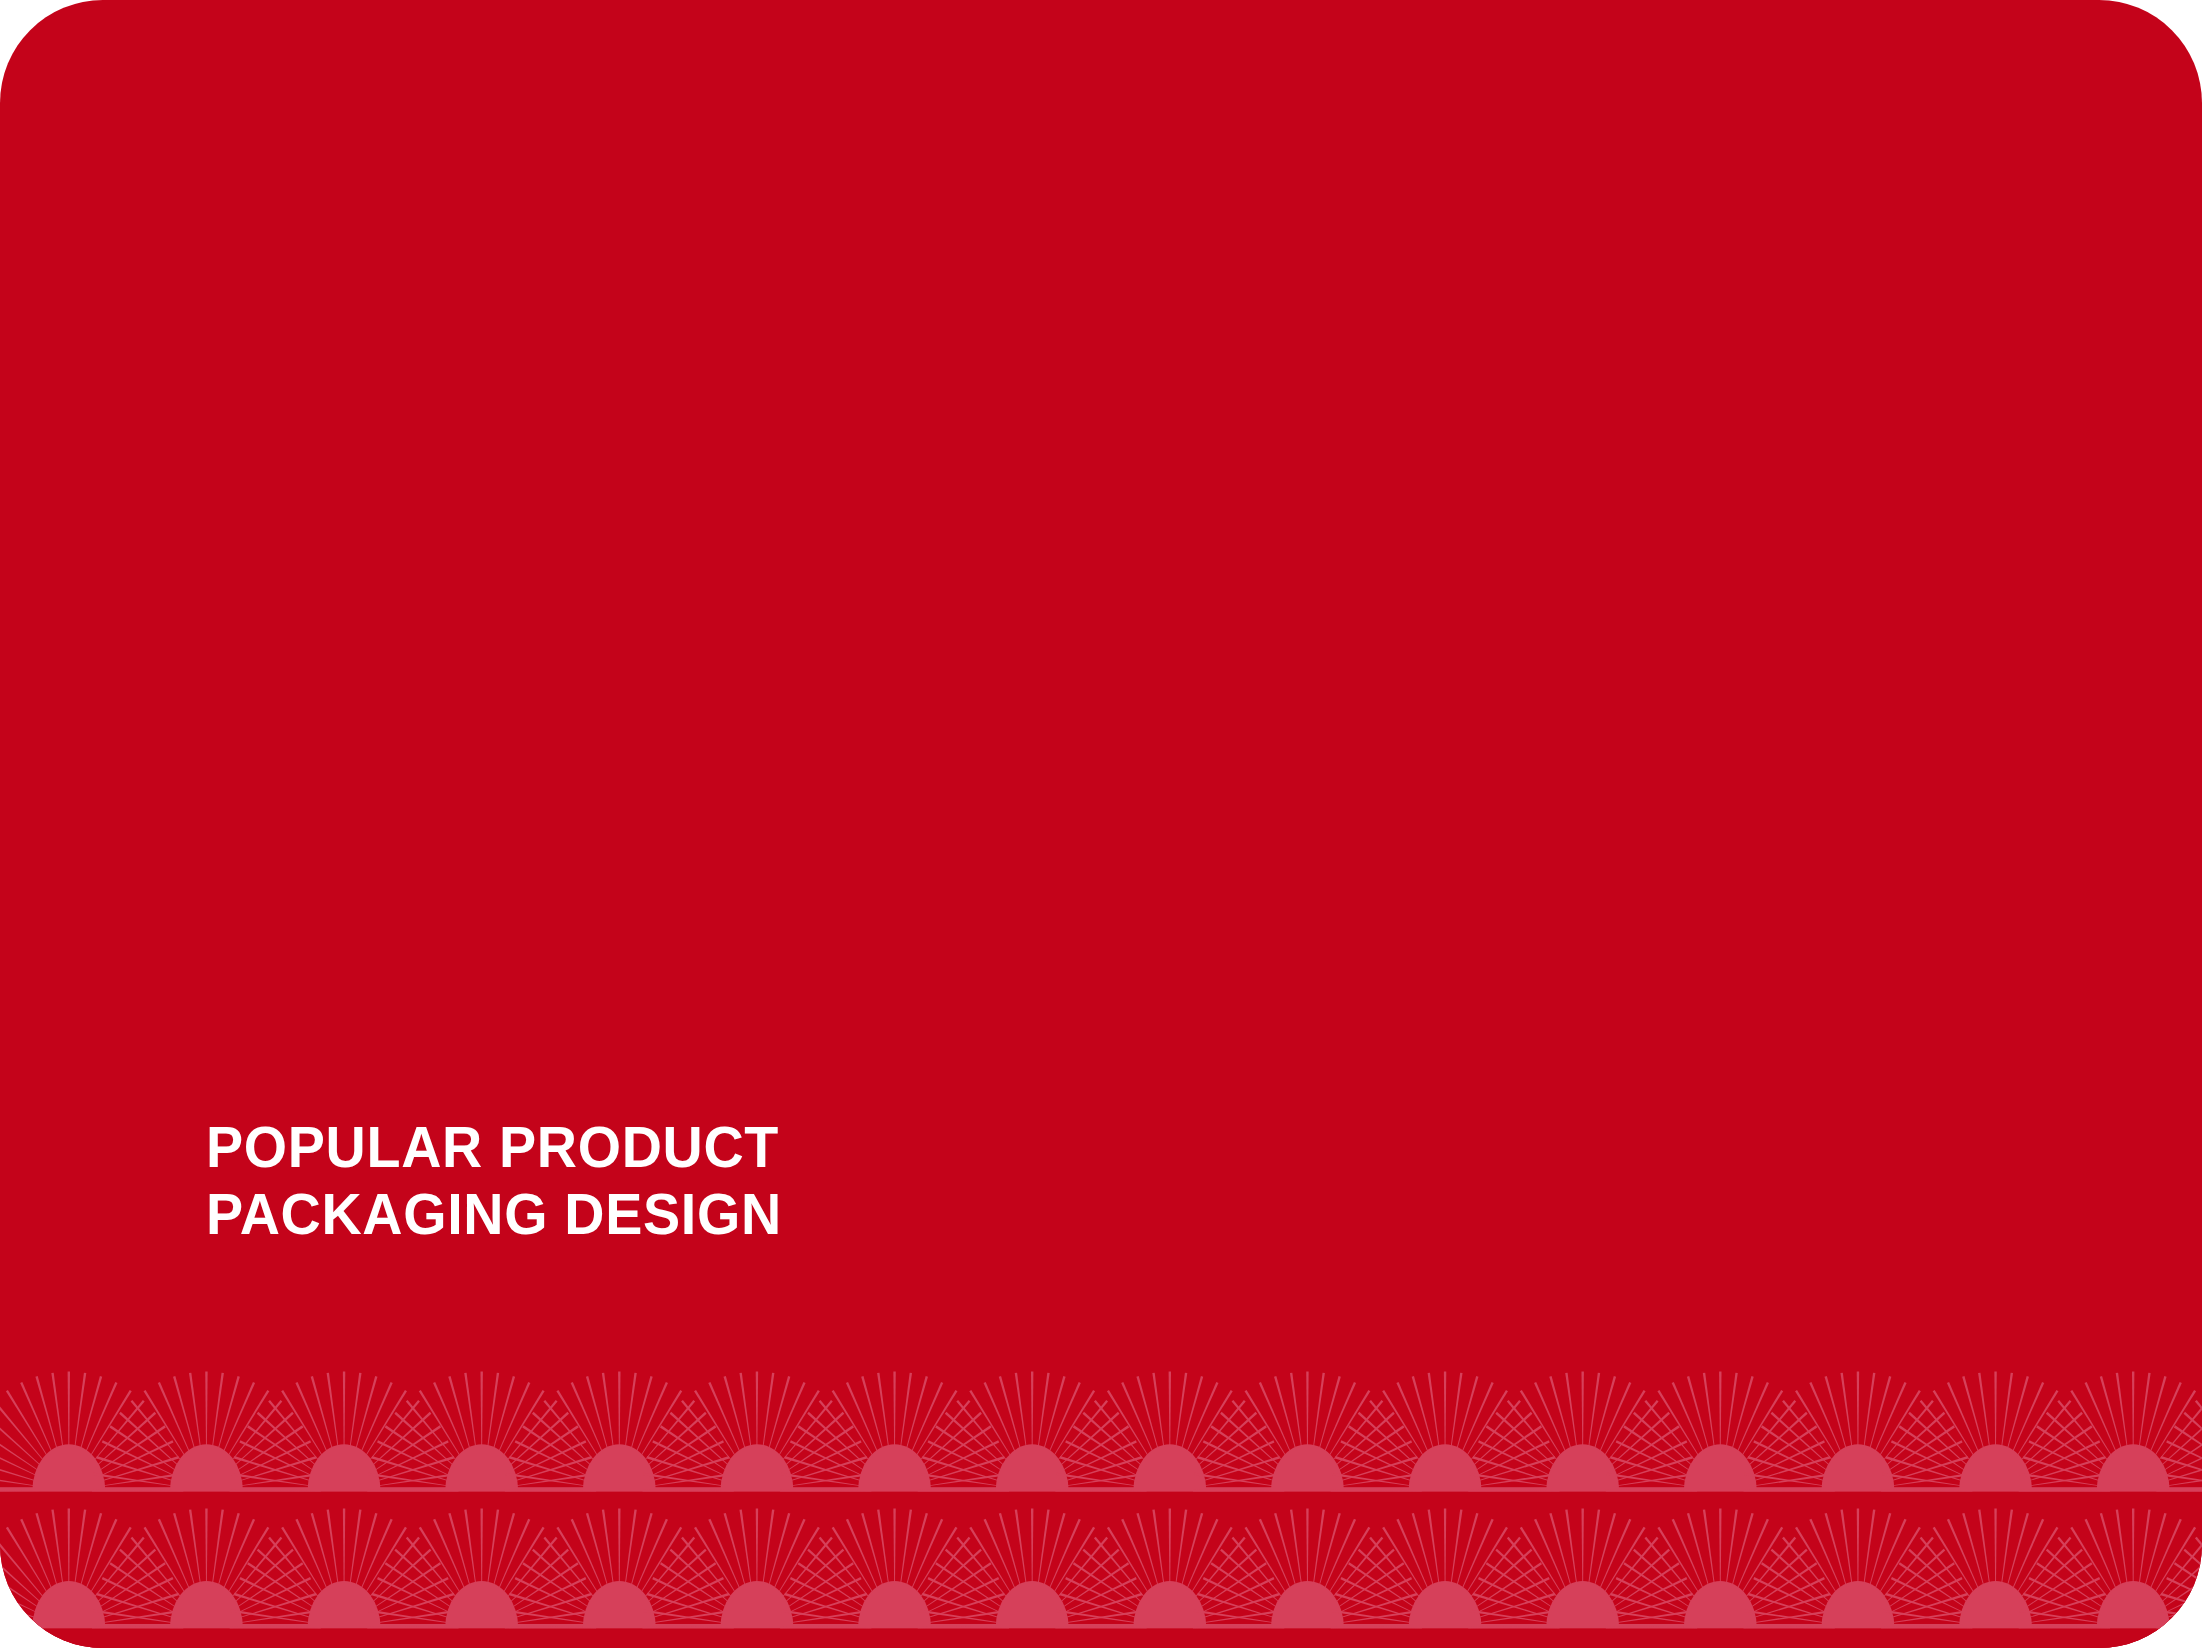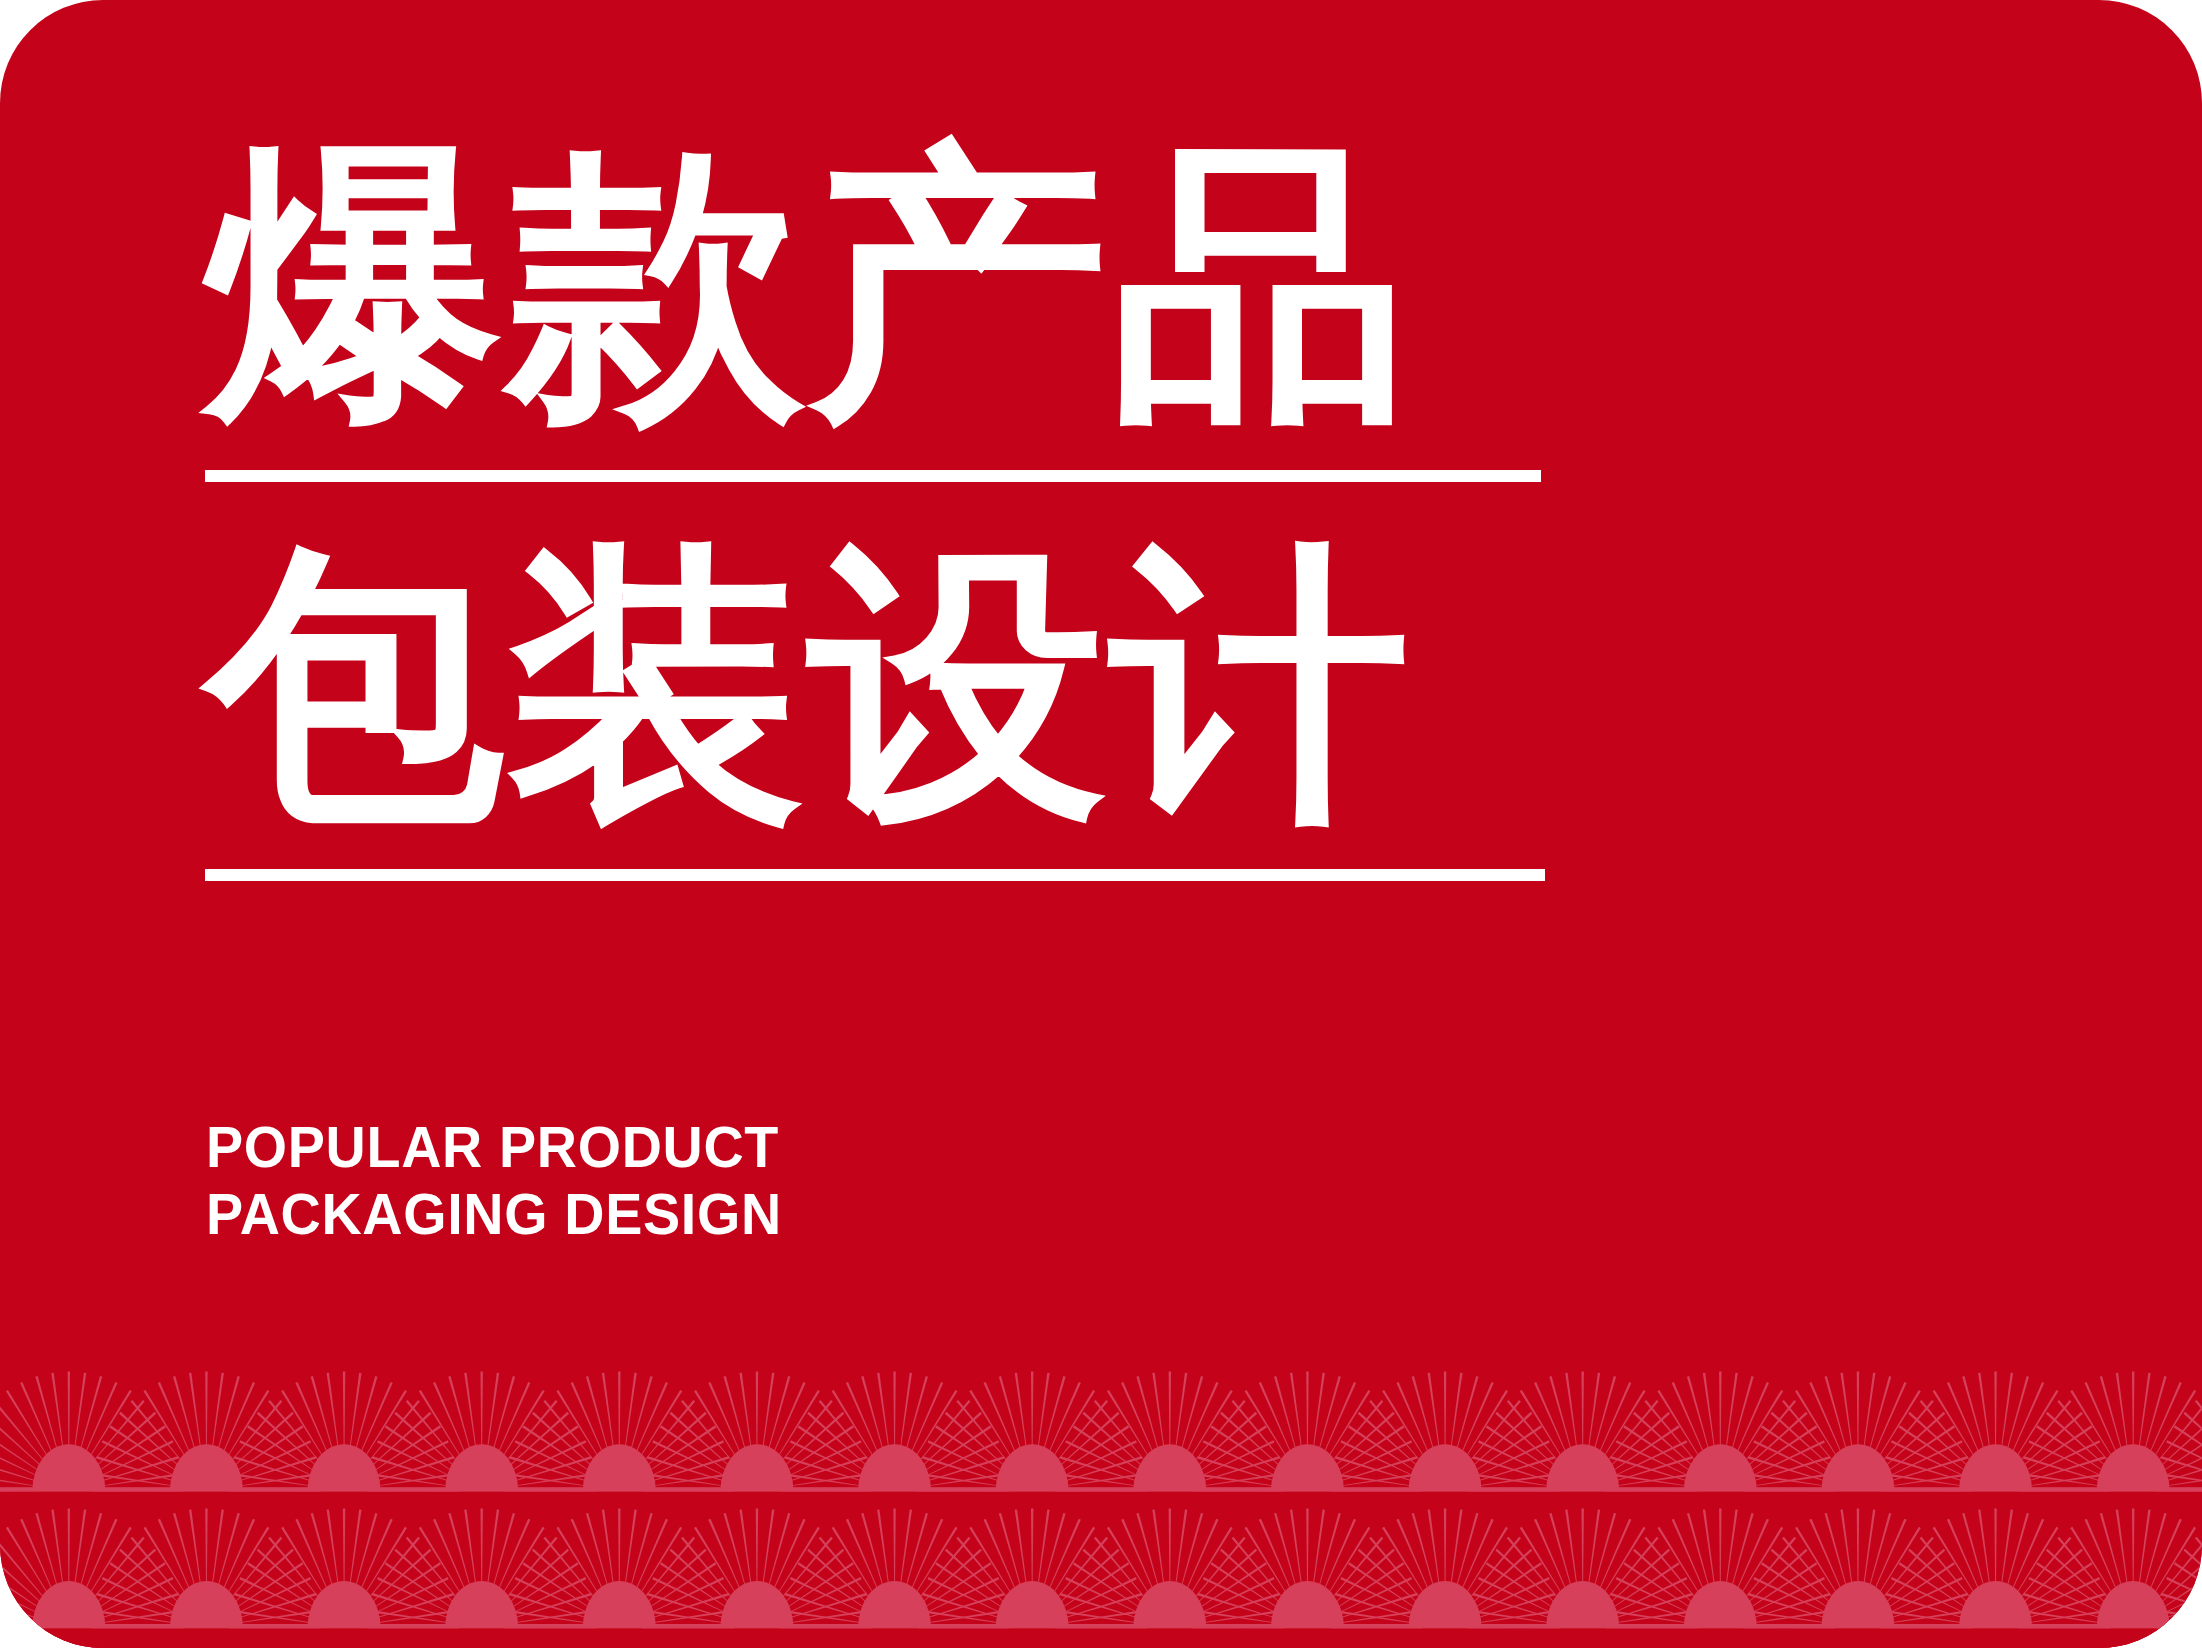--- a/index.html
+++ b/index.html
@@ -86,30 +86,20 @@
     height: 305px;
     pointer-events: none;
   }
   .ornament-band svg { display: block; width: 100%; height: 100%; }
 </style>
 </head>
 <body>
 
 <div class="poster">
 
-  <div class="headline-block">
-
-    <div class="headline headline-line-1">爆款产品</div>
-
-    <div class="rule rule-1"></div>
-
-    <div class="headline headline-line-2">包装设计</div>
-
-    <div class="rule rule-2"></div>
-  </div>
 
   <div class="subhead">
     <span class="subhead-line">POPULAR PRODUCT</span>
     <span class="subhead-line">PACKAGING DESIGN</span>
   </div>
 
   <div class="ornament-band">
     <svg viewBox="0 0 2386 330" preserveAspectRatio="none">
       <defs>
         <g id="sunburst-motif"></g>

